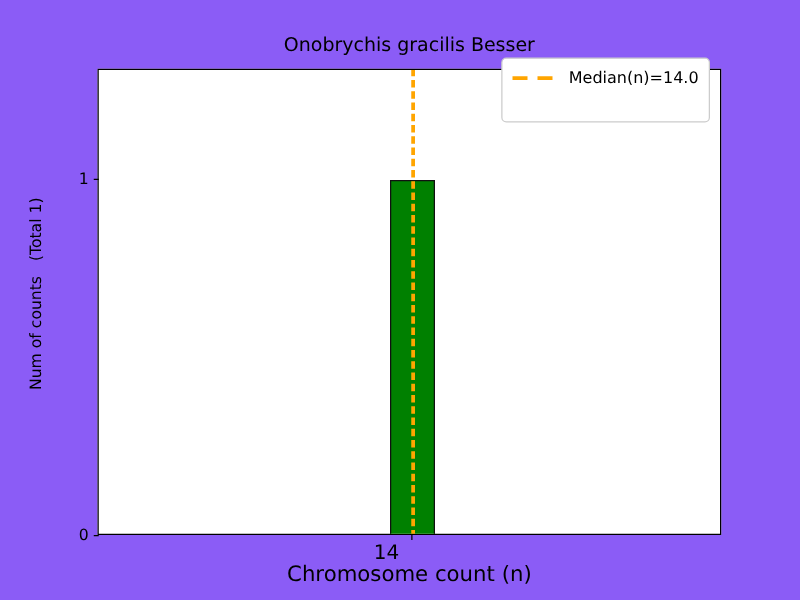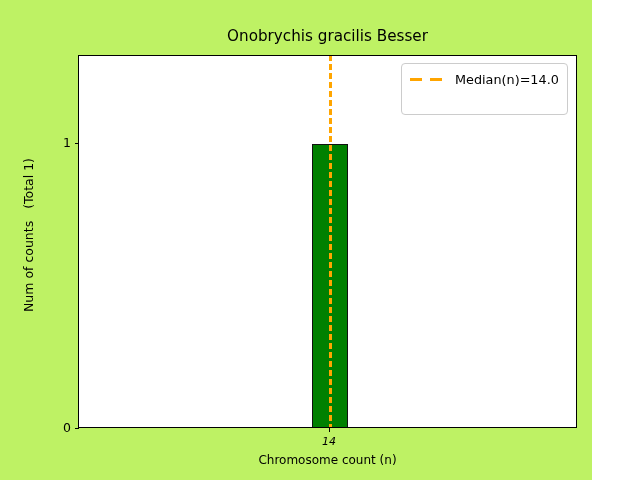--- a/index.html
+++ b/index.html
@@ -10,23 +10,23 @@
   body {
     width: 640px;
     height: 480px;
     overflow: hidden;
     font-family: "DejaVu Sans", sans-serif;
     color: #000000;
   }
 
   #figure {
     position: relative;
-    width: 592px;
+    width: 640px;
     height: 480px;
-    background: #bef264;
+    background: #8b5cf6;
   }
 
   
   #chart-title {
     position: absolute;
     left: 78px;
     top: 27px;
     width: 499px;
     text-align: center;
     font-size: 15.2px;
@@ -93,35 +93,33 @@
     position: absolute;
     top: 427.5px;
     width: 0;
     height: 4px;
     border-left: 1.1px solid #000000;
   }
   .xtick-label {
     position: absolute;
     top: 435px;
     width: 60px;
-    text-align: center;
-    font-size: 11px;
+    font-size: 16px;
     line-height: 14px;
     color: #000000;
-    font-style: italic;
   }
 
   
   #xlabel {
     position: absolute;
     left: 78px;
     top: 453px;
     width: 499px;
     text-align: center;
-    font-size: 12px;
+    font-size: 17px;
     line-height: 14px;
     color: #000000;
     white-space: nowrap;
   }
 
   #ylabel {
     position: absolute;
     left: -191px;
     top: 228px;
     width: 440px;
@@ -131,21 +129,21 @@
     color: #000000;
     transform: rotate(-90deg);
     transform-origin: center center;
     white-space: pre;
   }
 
   
   #legend {
     position: absolute;
     left: 401px;
-    top: 63px;
+    top: 46px;
     padding: 6px 8px 6px 7px;
     background: #ffffff;
     border: 1px solid #cccccc;
     border-radius: 4px;
     box-sizing: border-box;
   }
   .legend-row {
     display: flex;
     align-items: center;
     height: 19px;

